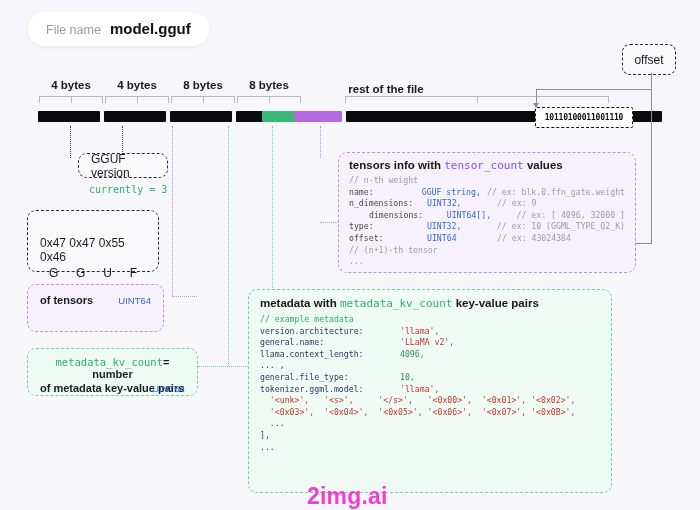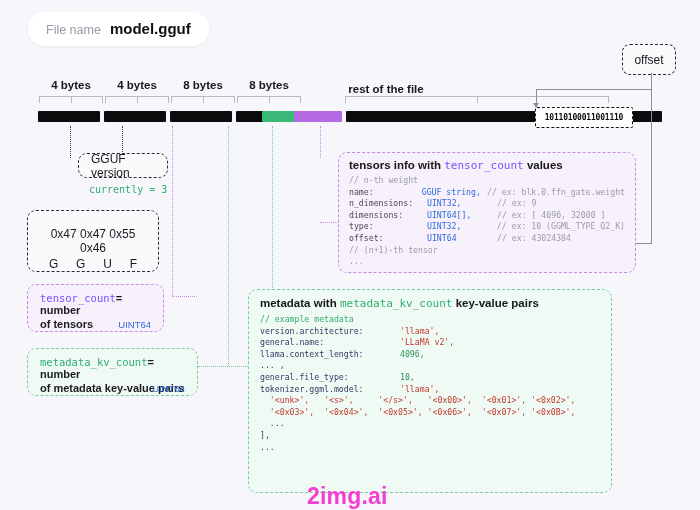--- a/index.html
+++ b/index.html
@@ -151,39 +151,36 @@
 <div class="hline c-purple" style="left:320px;top:222px;width:28px;"></div>
 
 <div class="hline c-green" style="left:198px;top:366px;width:50px;"></div>
 
 <div class="box dash-dark" style="left:78px;top:153px;width:90px;height:25px;display:flex;align-items:center;justify-content:center;">
   <span style="font-size:12px;">GGUF version</span>
 </div>
 <div class="abs mono green-t" style="left:89px;top:184px;font-size:10px;">currently = 3</div>
 
 <div class="box dash-dark" style="left:27px;top:210px;width:132px;height:62px;">
-  <div style="font-size:12px;text-align:center;margin-top:9px;">0x47 0x47 0x55 0x46</div>
+  <div style="font-size:12px;text-align:left;margin-top:18px;">0x47 0x47 0x55 0x46</div>
   <div style="display:flex;justify-content:space-around;margin-top:2px;font-size:12px;">
     <span>G</span>
     <span>G</span>
     <span>U</span>
     <span>F</span>
   </div>
 </div>
 
 <div class="box dash-purple" style="left:27px;top:284px;width:137px;height:48px;">
-  <div style="font-size:11px;">
-    <span class="mono purple-t" style="font-size:10.5px;">tensor_count</span><span style="font-weight:bold;">= number</span>
-  </div>
   <div style="font-size:11px;font-weight:bold;margin-top:2px;">of tensors</div>
   <div class="blue-t" style="font-size:9.5px;text-align:right;margin-top:-11px;">UINT64</div>
 </div>
 
 <div class="box dash-green" style="left:27px;top:348px;width:171px;height:48px;">
-  <div style="font-size:11px;">
+  <div style="font-size:11px;text-align:center;">
     <span class="mono green-t" style="font-size:10.5px;">metadata_kv_count</span><span style="font-weight:bold;">= number</span>
   </div>
   <div style="font-size:11px;font-weight:bold;margin-top:2px;">of metadata key-value pairs</div>
   <div class="blue-t" style="font-size:9.5px;text-align:right;margin-top:-11px;">UINT64</div>
 </div>
 
 <div class="box dash-purple" style="left:338px;top:152px;width:298px;height:121px;padding:6px 10px;">
   <div class="boxtitle">
     <span>tensors info with </span><span class="mono purple-t">tensor_count</span><span> values</span>
   </div>
@@ -191,21 +188,21 @@
   <div class="code" style="display:flex;">
     <span style="width:78px;color:#4a4a57;">name:</span>
     <span style="width:70px;" class="blue-t">GGUF string,</span>
     <span class="grey-t">// ex: blk.0.ffn_gate.weight</span>
   </div>
   <div class="code" style="display:flex;">
     <span style="width:78px;color:#4a4a57;">n_dimensions:</span>
     <span style="width:70px;" class="blue-t">UINT32,</span>
     <span class="grey-t">// ex: 9</span>
   </div>
-  <div class="code" style="display:flex;">
+  <div class="code" style="display:flex;margin-left:20px;">
     <span style="width:78px;color:#4a4a57;">dimensions:</span>
     <span style="width:70px;" class="blue-t">UINT64[],</span>
     <span class="grey-t">// ex: [ 4096, 32000 ]</span>
   </div>
   <div class="code" style="display:flex;">
     <span style="width:78px;color:#4a4a57;">type:</span>
     <span style="width:70px;" class="blue-t">UINT32,</span>
     <span class="grey-t">// ex: 10 (GGML_TYPE_Q2_K)</span>
   </div>
   <div class="code" style="display:flex;">

